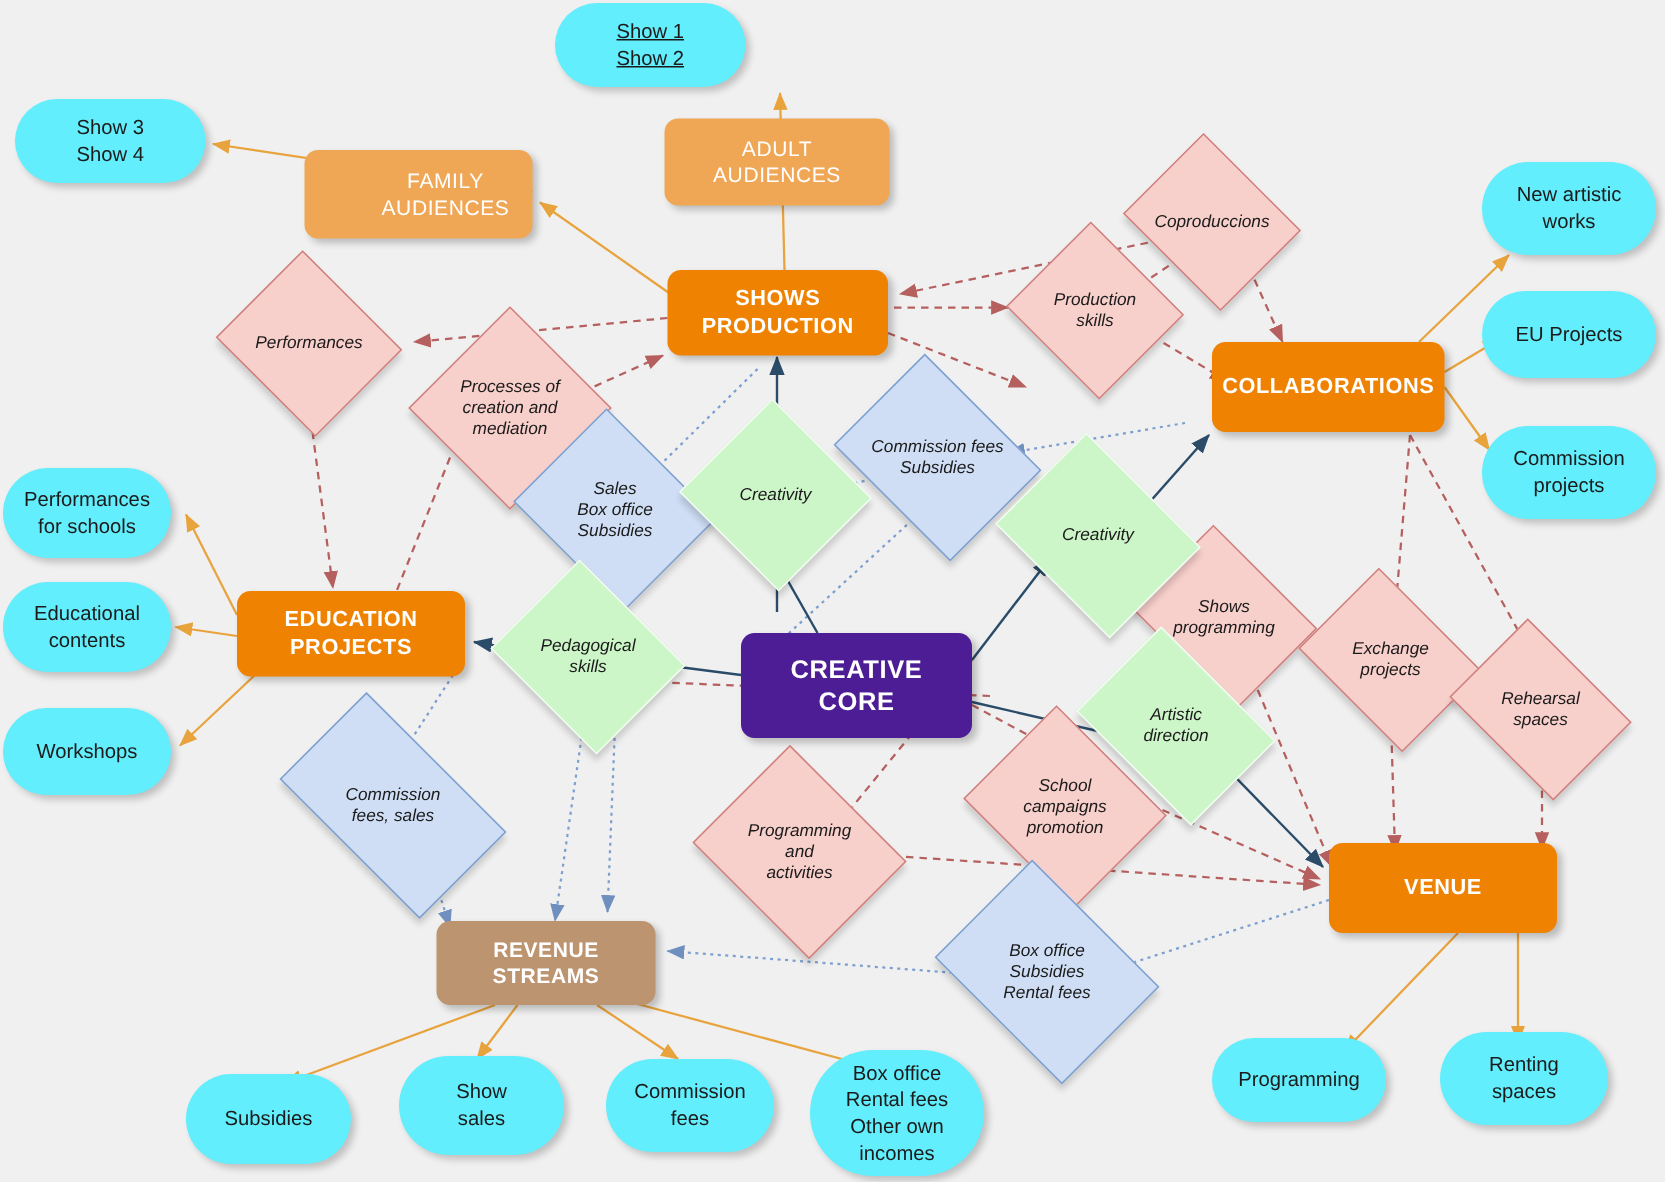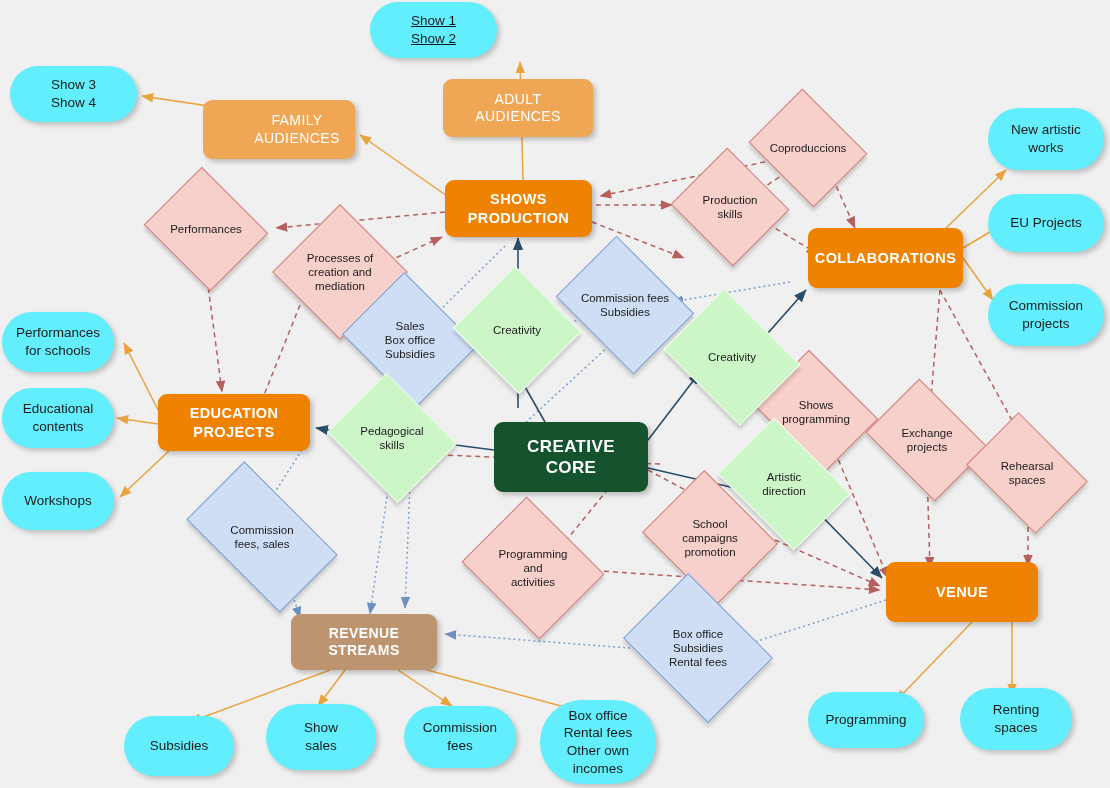--- a/index.html
+++ b/index.html
@@ -18,38 +18,38 @@
   .rect{
     border-radius:9px;
     color:#ffffff;
     font-weight:bold;
     letter-spacing:.4px;
     box-shadow:3px 3px 5px rgba(0,0,0,.22);
     line-height:1.25;
   }
   .rect.orange{background:#ef8200;}
   .rect.lightorange{background:#f0a755;font-weight:normal;}
-  .rect.navy{background:#14532d;}
+  .rect.navy{background:#4c1d95;}
   .rect.brown{background:#bd9470;}
 
   
   .oval{
     background:#62eefc;
     border-radius:999px;
     color:#1b1b1b;
     font-size:13.5px;
     line-height:1.3;
     box-shadow:3px 3px 5px rgba(0,0,0,.20);
   }
 
   
   .diamond{
     z-index:2;
     position:absolute;
-    display:flex;align-items:center;justify-content:center;
+    display:flex;align-items:center;justify-content:center;font-style:italic;
   }
   .diamond .dshape{
     position:absolute;left:0;top:0;width:100%;height:100%;
     transform:rotate(45deg);
     box-sizing:border-box;
     box-shadow:3px 3px 4px rgba(0,0,0,.16);
   }
   .diamond .dlabel{
     position:relative;z-index:3;
     font-size:11.5px;line-height:1.22;color:#1b1b1b;text-align:center;

